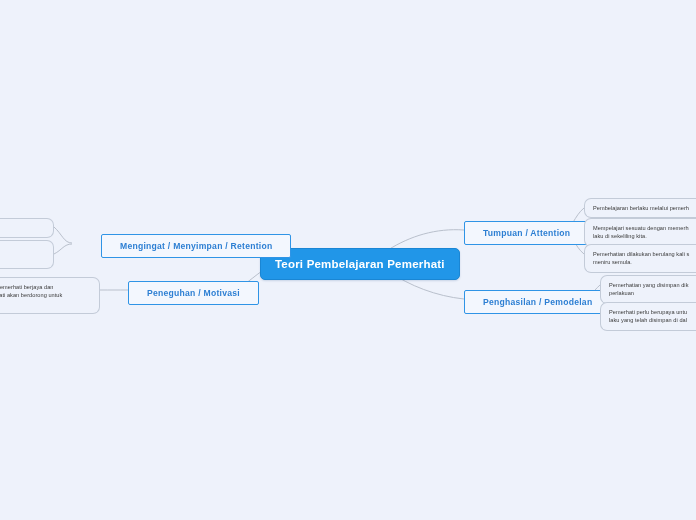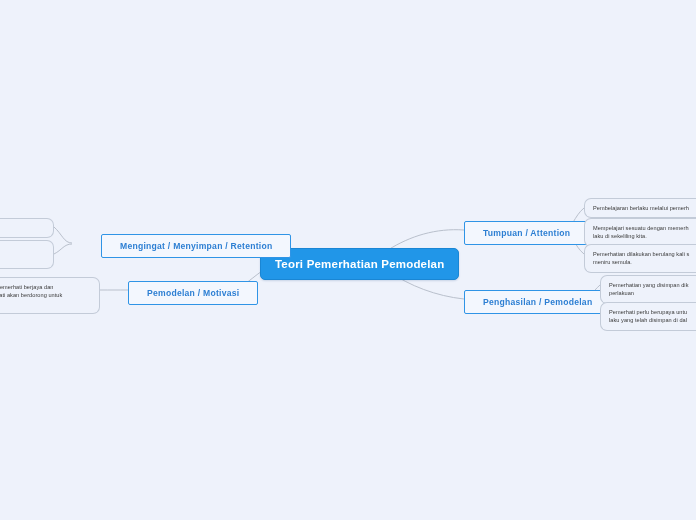--- a/index.html
+++ b/index.html
@@ -114,21 +114,21 @@
       <path d="M 582 300 C 590 300 592 306 600 312"></path>
 
       <path d="M 72 243 C 64 243 62 234 54 227"></path>
       <path d="M 72 244 C 64 244 62 250 54 254"></path>
 
       <path d="M 128 290 C 118 290 110 290 100 290"></path>
     </g>
   </svg>
 
   <div class="node root-node" style="left:260px; top:248px;">
-    <span>Teori Pemerhatian Pemodelan</span>
+    <span>Teori Pembelajaran Pemerhati</span>
   </div>
 
   <div class="node branch-node" style="left:464px; top:221px;">
     <span>Tumpuan / Attention</span>
   </div>
 
   <div class="node leaf-node no-border-right" style="left:584px; top:198px; width:118px;">
     <span class="line">Pembelajaran berlaku melalui pemerh</span>
   </div>
 
@@ -163,21 +163,21 @@
   <div class="node leaf-node no-border-left" style="left:-52px; top:218px; width:106px;">
     <span class="line">pan dan diingati</span>
   </div>
 
   <div class="node leaf-node no-border-left" style="left:-52px; top:240px; width:106px;">
     <span class="line">kan disimpan</span>
     <span class="line">g penting</span>
   </div>
 
   <div class="node branch-node" style="left:128px; top:281px;">
-    <span>Pemodelan / Motivasi</span>
+    <span>Peneguhan / Motivasi</span>
   </div>
 
   <div class="node leaf-node no-border-left" style="left:-28px; top:277px; width:128px;">
     <span class="line">kukan pemerhati berjaya dan</span>
     <span class="line">pemerhati akan berdorong untuk</span>
     <span class="line">ersebut</span>
   </div>
 
 </div>
 

